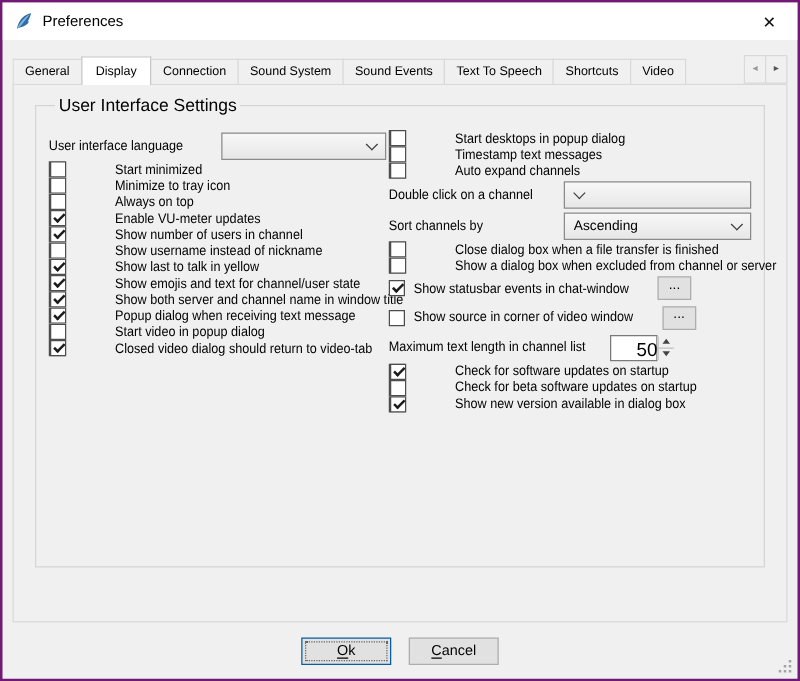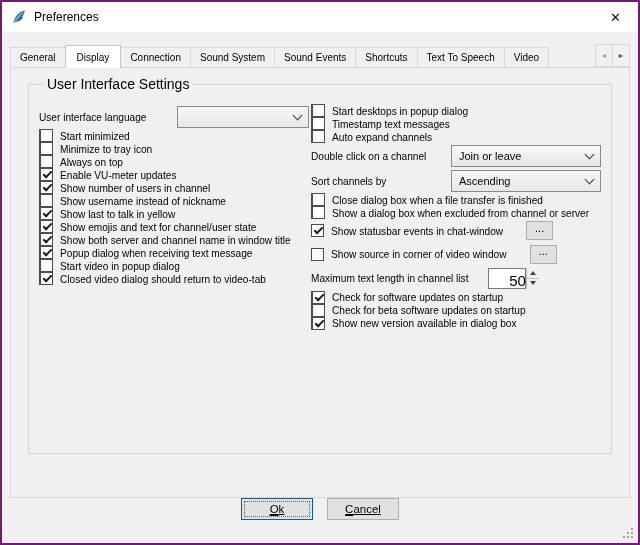--- a/index.html
+++ b/index.html
@@ -36,21 +36,21 @@
   .columns{display:flex;margin-top:2px;}
   .col{min-width:0;}
   .col-left{width:272px;flex:none;}
   .col-right{flex:1;}
   
   .row{display:flex;align-items:center;height:23.4px;white-space:nowrap;}
   .row.combo_row,.row.spin_row{height:25px;}
   .collabel{display:inline-block;transform:scaleX(.92);transform-origin:0 50%;font-size:11px;white-space:nowrap;}
   
   .checkbox{width:13px;height:13px;box-sizing:border-box;border:1px solid #4d4d4d;background:#fff;
-    flex:none;margin-right:7px;position:relative;}
+    flex:none;margin-right:7px;position:relative;gap:32px;}
   .checkbox.checked::after{content:"";position:absolute;left:2px;top:2px;width:7px;height:3px;
     border-left:2px solid #1c1c1c;border-bottom:2px solid #1c1c1c;transform:rotate(-45deg);}
   
   .combo{height:22px;box-sizing:border-box;border:1px solid #8a8a8a;
     background:linear-gradient(#f7f7f7,#e7e7e7);display:flex;align-items:center;padding:0 5px 0 7px;}
   .combo-left{width:132px;margin-left:auto;margin-right:2px;}
   .combo-right{width:150px;margin-left:auto;margin-right:2px;}
   .combo-value{flex:1;font-size:11px;overflow:hidden;}
   .combo-arrow{width:10px;height:9px;position:relative;flex:none;}
   .combo-arrow::before{content:"";position:absolute;left:1px;top:0;width:6px;height:6px;
@@ -62,21 +62,21 @@
   .spin-up,.spin-down{flex:1;position:relative;background:#f0f0f0;border-left:1px solid #bfbfbf;}
   .spin-down{border-top:1px solid #bfbfbf;}
   .spin-up::after{content:"";position:absolute;left:50%;top:50%;transform:translate(-50%,-50%);
     border-left:3px solid transparent;border-right:3px solid transparent;border-bottom:4px solid #444;}
   .spin-down::after{content:"";position:absolute;left:50%;top:50%;transform:translate(-50%,-50%);
     border-left:3px solid transparent;border-right:3px solid transparent;border-top:4px solid #444;}
   
   .more-btn{margin-left:8px;width:27px;height:19px;border:1px solid #adadad;background:#e1e1e1;
     font-size:11px;line-height:9px;padding:0 0 5px;font-family:inherit;flex:none;}
   
-  .button-row{flex:1;display:flex;justify-content:center;gap:14px;text-decoration:underline;}
+  .button-row{flex:1;display:flex;align-items:center;justify-content:center;gap:14px;}
   .btn{min-width:72px;height:22px;box-sizing:border-box;border:1px solid #adadad;background:#e1e1e1;
     font-size:11.5px;padding:0 12px;font-family:inherit;}
   .btn.default{border-color:#0b5e9e;outline:1px dotted #666;outline-offset:-4px;}
   .btn u{text-underline-offset:1.5px;}
   
   .grip{position:absolute;right:3px;bottom:3px;width:12px;height:12px;}
   .grip::after{content:"";position:absolute;left:0;top:0;width:2px;height:2px;background:transparent;
     box-shadow:8px 0 #a3a3a3,4px 4px #a3a3a3,8px 4px #a3a3a3,0 8px #a3a3a3,4px 8px #a3a3a3,8px 8px #a3a3a3;}
 </style>
 </head>
@@ -95,22 +95,22 @@
     <button class="close-btn">✕</button>
   </div>
 
   <div class="tabbar">
     <div class="tabs">
         <div class="tab">General</div>
         <div class="tab selected">Display</div>
         <div class="tab">Connection</div>
         <div class="tab">Sound System</div>
         <div class="tab">Sound Events</div>
+        <div class="tab">Text To Speech</div>
         <div class="tab">Shortcuts</div>
-        <div class="tab">Text To Speech</div>
         <div class="tab">Video</div>
       </div>
     <div class="tab-scroll">
       <button class="tab-scroll-btn">
           <span class="arrow-glyph">◄</span>
         </button>
       <button class="tab-scroll-btn">
           <span class="arrow-glyph">►</span>
         </button>
     </div>
@@ -186,21 +186,20 @@
               <span class="checkbox"></span>
               <span class="cb-label collabel">Timestamp text messages</span>
             </div>
             <div class="row checkbox">
               <span class="checkbox"></span>
               <span class="cb-label collabel">Auto expand channels</span>
             </div>
             <div class="row combo_row">
               <span class="label collabel">Double click on a channel</span>
               <div class="combo combo-right">
-                <span class="combo-value">Join or leave</span>
                 <span class="combo-arrow"></span>
               </div>
             </div>
             <div class="row combo_row">
               <span class="label collabel">Sort channels by</span>
               <div class="combo combo-right">
                 <span class="combo-value">Ascending</span>
                 <span class="combo-arrow"></span>
               </div>
             </div>

